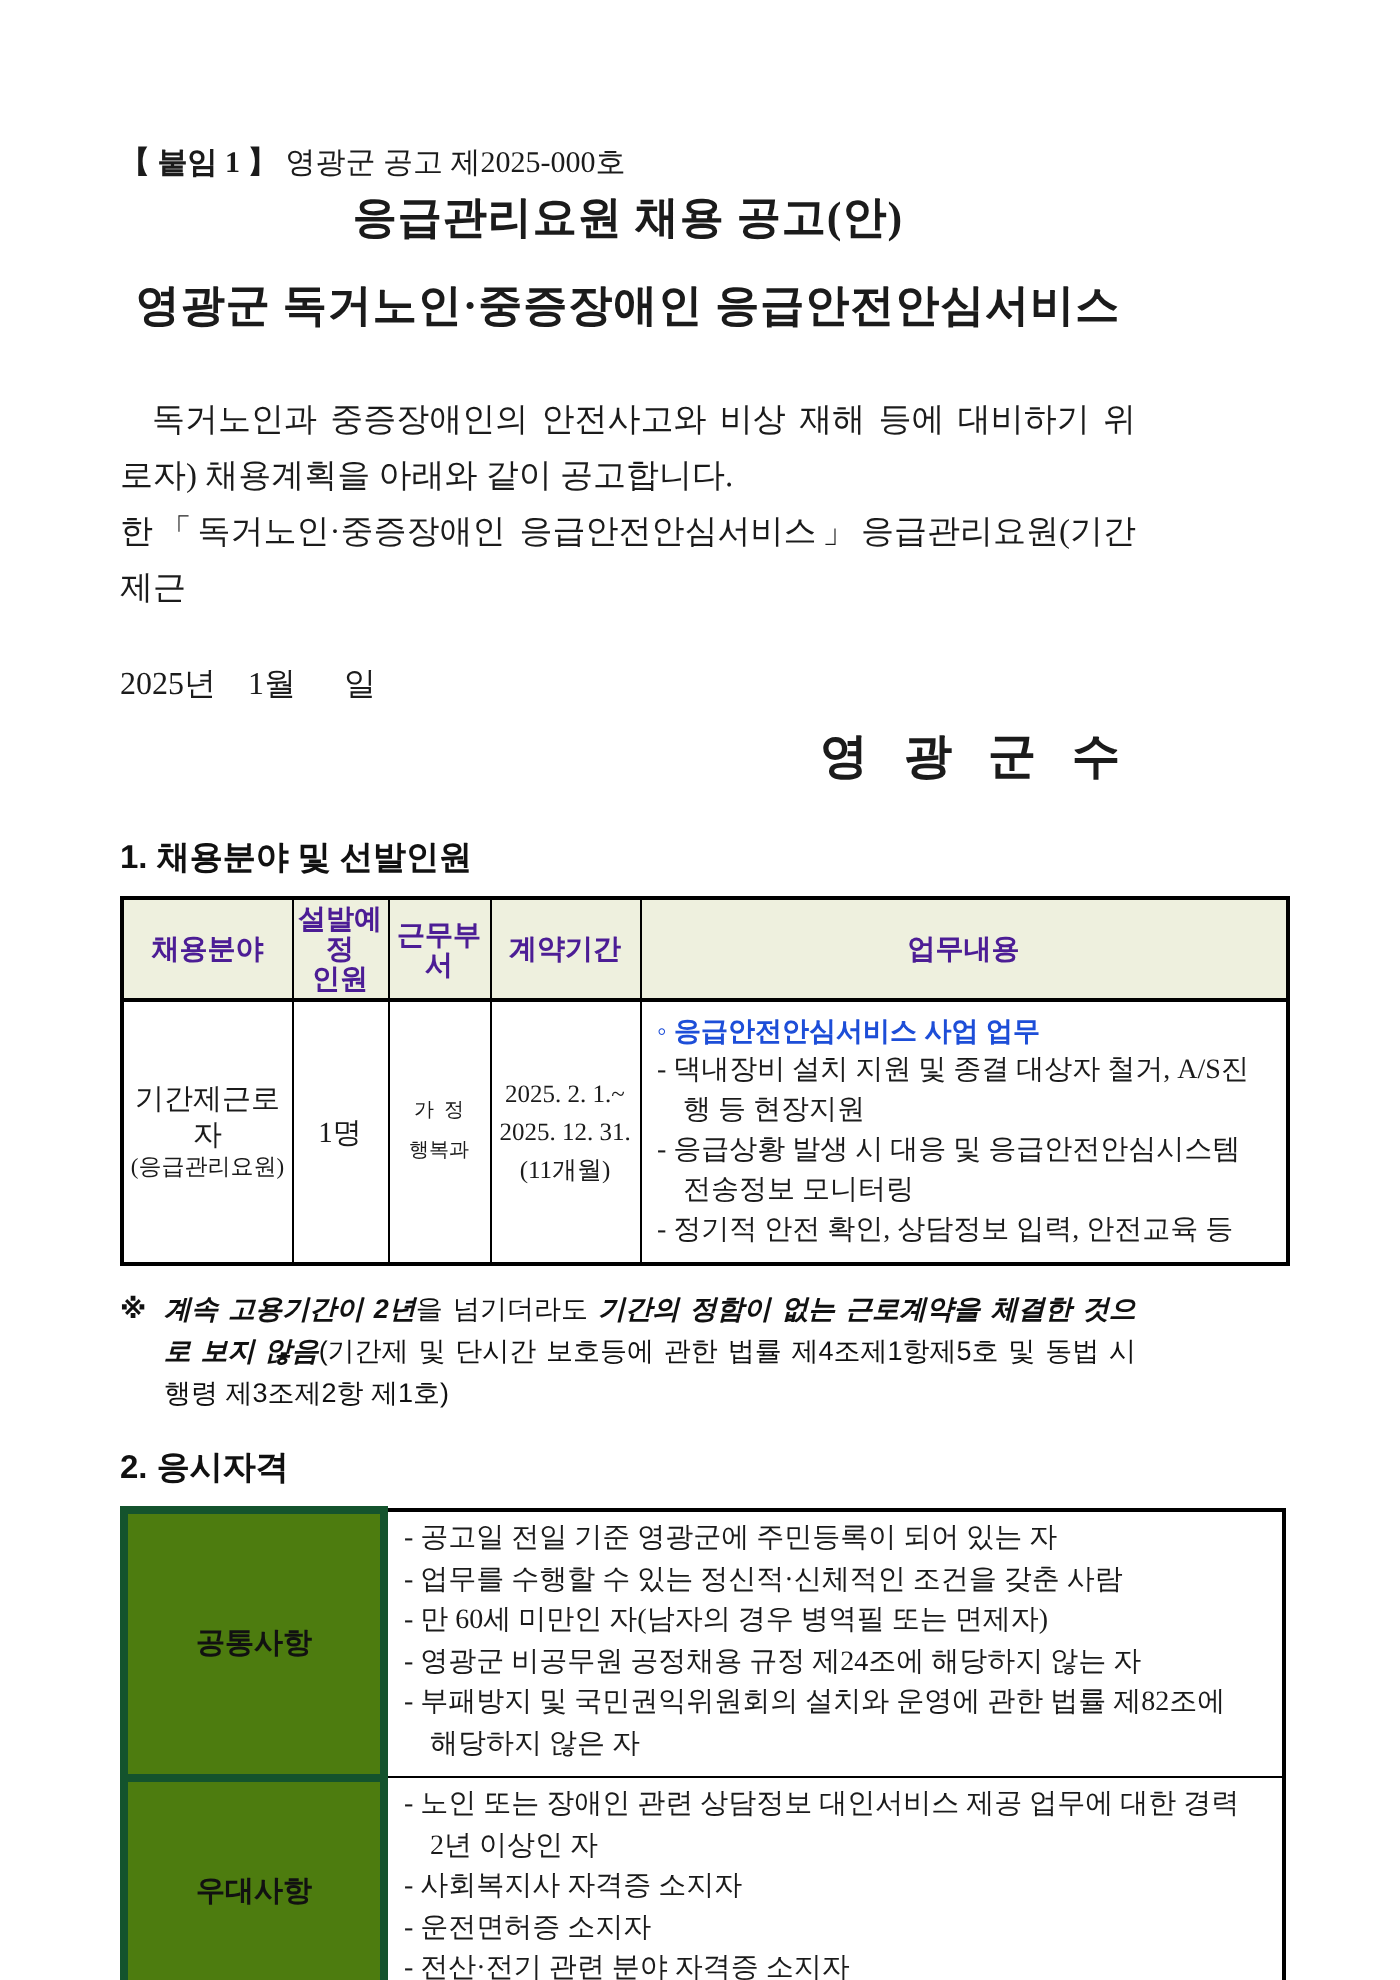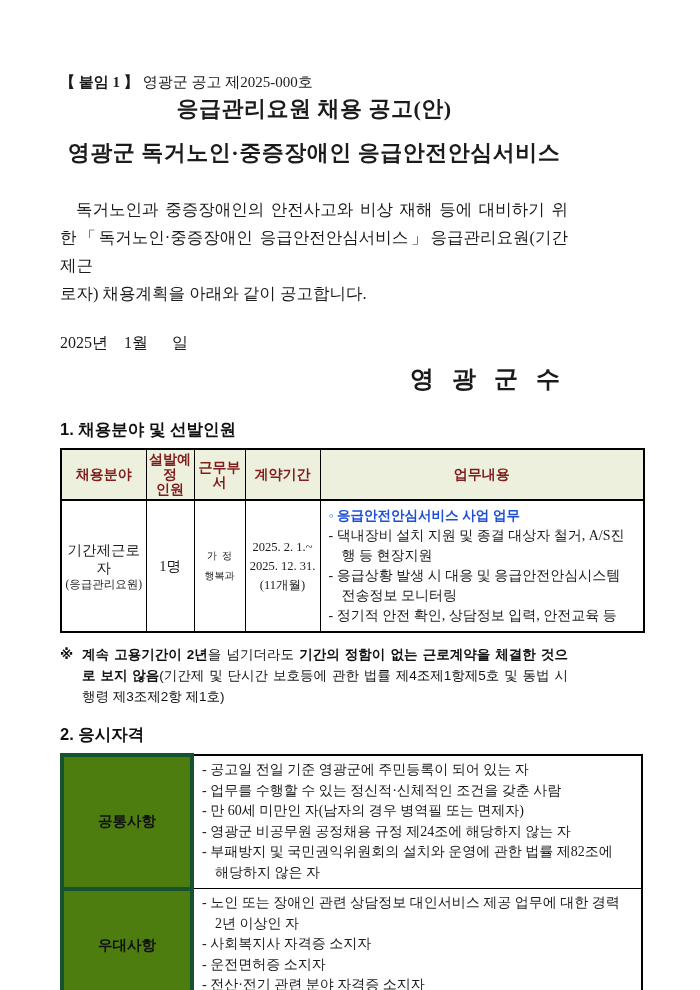--- a/index.html
+++ b/index.html
@@ -32,21 +32,21 @@
     font-weight:bold;font-size:16.5px;line-height:22px;margin-top:24px;color:#111;
   }
   .sec-heading.second{margin-top:16px;}
 
   
   table{border-collapse:collapse;table-layout:fixed;}
   .t1{width:585px;margin-top:8px;border:2px solid #000;}
   .t1 th{
     background:#eef0de;border:1px solid #000;border-bottom:2px solid #000;
     font-family:"Liberation Sans","DejaVu Sans",sans-serif;
-    font-size:14px;font-weight:bold;line-height:15px;height:36px;padding:2px 0;color:#7f1d1d;
+    font-size:14px;font-weight:bold;line-height:15px;height:36px;padding:2px 0;color:#4c1d95;
   }
   .t1 td{border:1px solid #000;vertical-align:middle;}
   .t1 .c-pos{text-align:center;}
   .pos-main{font-size:14.5px;line-height:18px;}
   .pos-sub{font-size:11.5px;line-height:15px;}
   .c-count{text-align:center;font-size:14.5px;}
   .c-dept{text-align:center;font-size:10px;line-height:20px;}
   .c-dept div{white-space:pre;}
   .c-period{text-align:center;font-size:12.5px;line-height:19px;}
   .c-period div{white-space:nowrap;}
@@ -54,21 +54,21 @@
   .duty-title{
     font-family:"Liberation Sans","DejaVu Sans",sans-serif;
     font-weight:bold;font-size:13.5px;line-height:20px;color:#1d4ed8;
   }
   .duty-item{font-size:14px;line-height:20px;padding-left:13px;text-indent:-13px;word-break:normal;}
 
   
   .note{margin-top:11px;display:flex;font-family:"Liberation Sans","DejaVu Sans",sans-serif;font-size:13.5px;line-height:21px;color:#111;}
   .note-marker{flex:0 0 22px;font-weight:bold;}
   .note-text{flex:1;text-align:justify;word-break:normal;}
-  .note-text .b{font-weight:bold;}
+  .note-text .b{font-weight:bold;font-style:italic;}
 
   
   .t2{width:583px;margin-top:8px;border:2px solid #000;}
   .t2 th{
     background:#4d7c0f;border:4px solid #14532d;width:124px;
     font-family:"Liberation Sans","DejaVu Sans",sans-serif;
     font-size:14.5px;font-weight:bold;color:#111;vertical-align:middle;text-align:center;
   }
   .t2 td{border:1px solid #000;padding:4px 6px 5px 8px;vertical-align:middle;}
   .q-item{font-size:14px;line-height:20.5px;padding-left:13px;text-indent:-13px;word-break:keep-all;}
@@ -80,22 +80,22 @@
 
   <div class="meta-line">
     <span class="att">【 붙임 1 】</span><span>영광군 공고 제2025-000호</span>
   </div>
 
   <div class="doc-title">응급관리요원 채용 공고(안)</div>
   <div class="doc-title first">영광군 독거노인·중증장애인 응급안전안심서비스</div>
 
   <div class="intro">
     <div class="line first">독거노인과 중증장애인의 안전사고와 비상 재해 등에 대비하기 위</div>
+    <div class="line last">로자) 채용계획을 아래와 같이 공고합니다.</div>
     <div class="line">한「독거노인·중증장애인  응급안전안심서비스」응급관리요원(기간제근</div>
-    <div class="line last">로자) 채용계획을 아래와 같이 공고합니다.</div>
   </div>
 
   <div class="date-line">2025년    1월      일</div>
   <div class="signer">영 광 군 수</div>
 
   <div class="sec-heading">1. 채용분야 및 선발인원</div>
 
   <table class="t1">
     <colgroup>
       <col style="width:85px">

